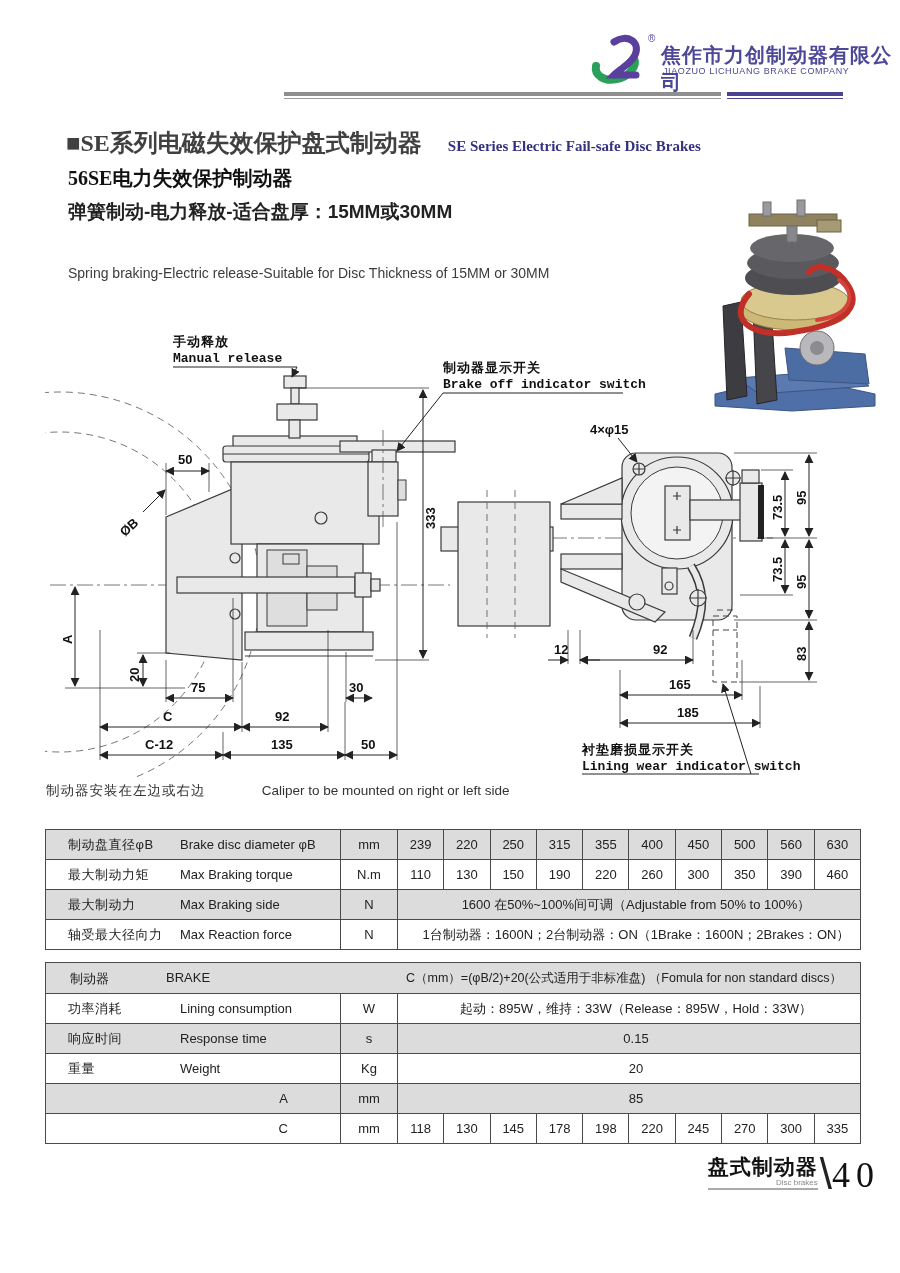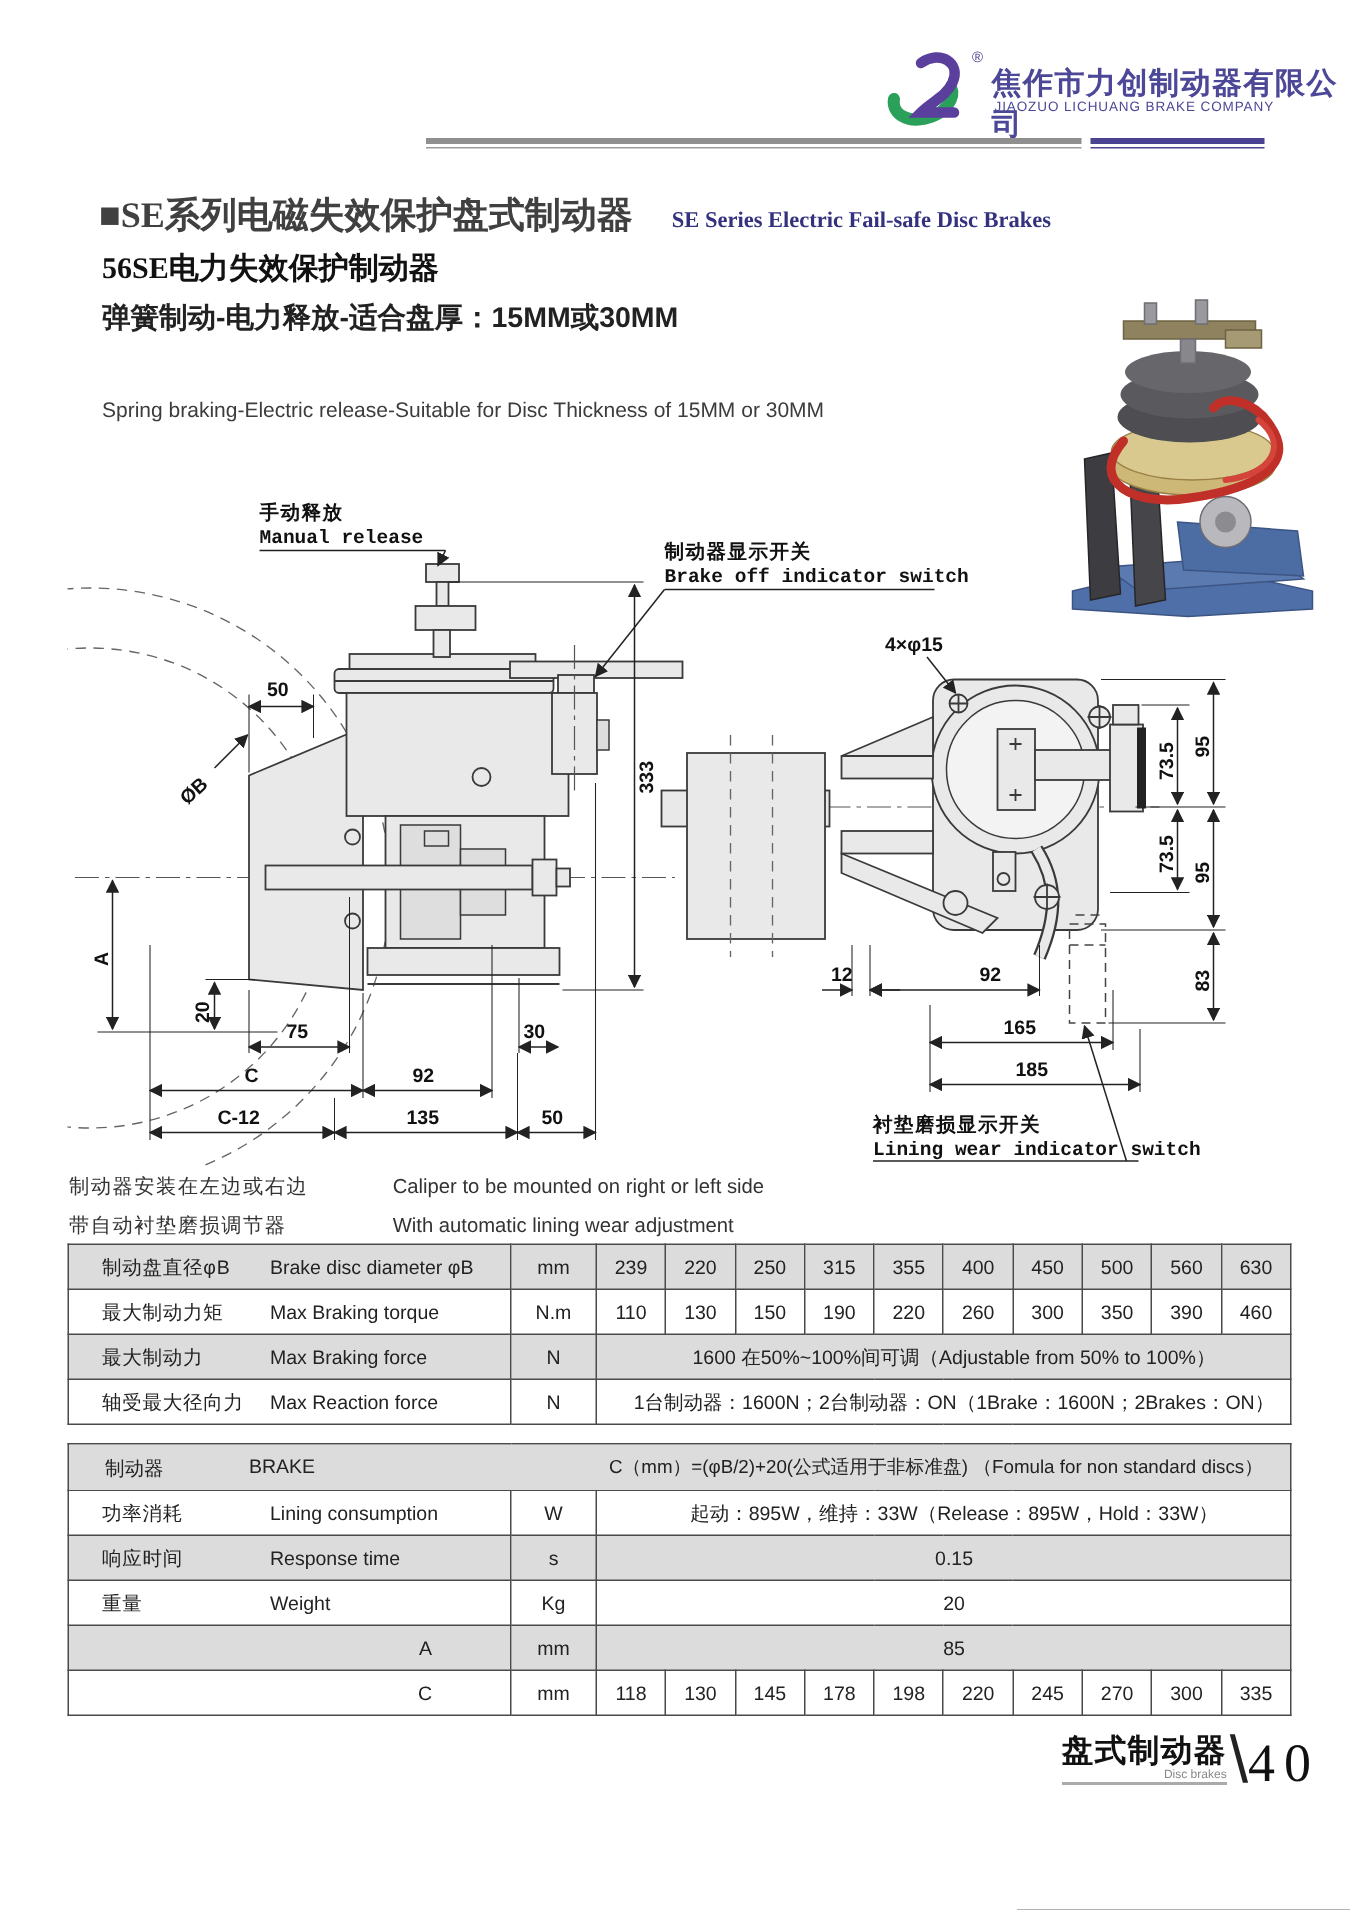--- a/index.html
+++ b/index.html
@@ -327,24 +327,20 @@
         <text class="dtx" x="632" y="387">185</text>
       </g>
     </g>
   </svg>
 
   <div class="notes">
     <div class="row">
       <span class="cn">制动器安装在左边或右边</span>
       <span>Caliper to be mounted on right or left side</span>
     </div>
-    <div class="row">
-      <span class="cn">带自动衬垫磨损调节器</span>
-      <span>With automatic lining wear adjustment</span>
-    </div>
   </div>
 
   <table class="spec t1">
     <colgroup>
       <col style="width:295px">
         <col style="width:57px">
       <col span="10" style="width:46.3px">
     </colgroup>
     <tbody>
         <tr class="g">
@@ -369,21 +365,21 @@
       <td>150</td>
       <td>190</td>
       <td>220</td>
       <td>260</td>
       <td>300</td>
       <td>350</td>
       <td>390</td>
       <td>460</td>
     </tr>
     <tr class="g">
-      <td class="lbl"><span class="cn">最大制动力</span><span>Max Braking force</span></td>
+      <td class="lbl"><span class="cn">最大制动力</span><span>Max Braking side</span></td>
       <td>N</td>
       <td class="span-cell" colspan="10">1600  在50%~100%间可调（Adjustable from 50% to 100%）</td>
     </tr>
     <tr>
       <td class="lbl"><span class="cn">轴受最大径向力</span><span>Max Reaction force</span></td>
       <td>N</td>
       <td class="span-cell" colspan="10">1台制动器：1600N；2台制动器：ON（1Brake：1600N；2Brakes：ON）</td>
     </tr>
   </tbody>
     </table>

